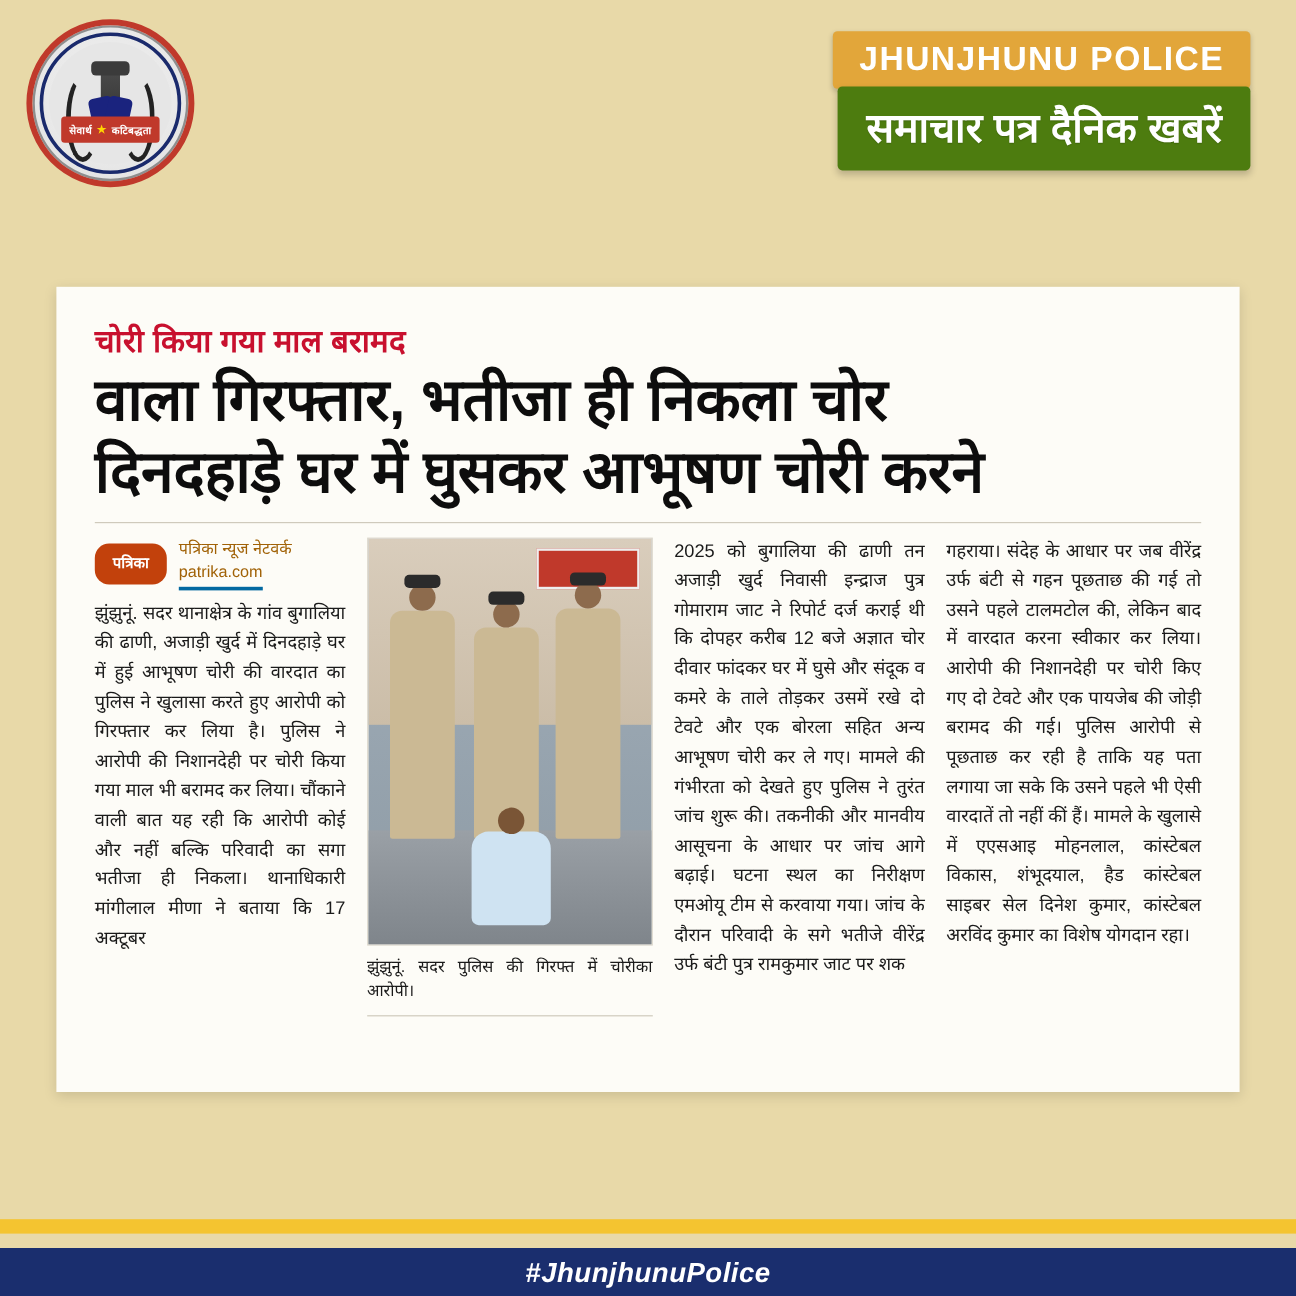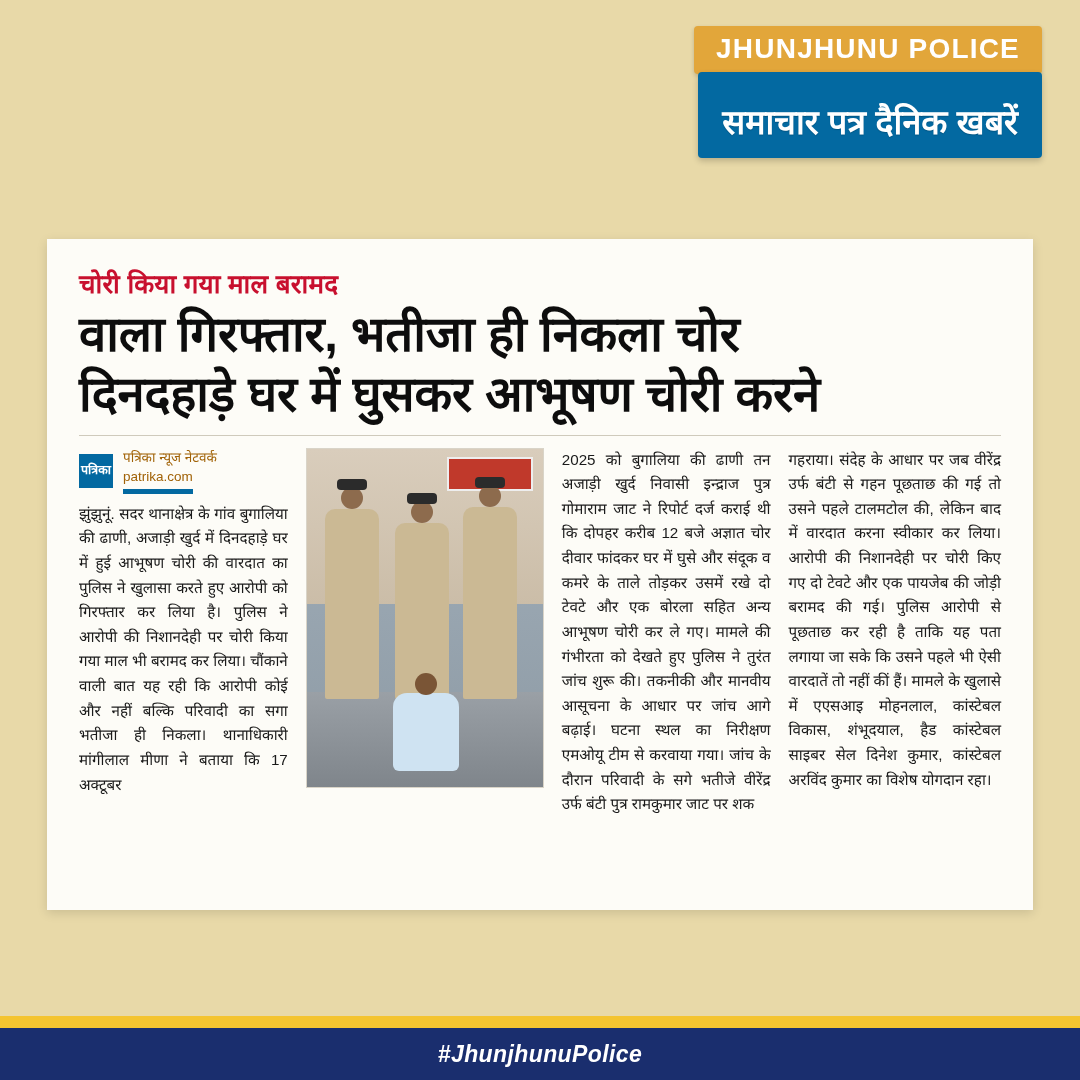--- a/index.html
+++ b/index.html
@@ -71,24 +71,24 @@
     position: absolute; right: 38px; top: 26px;
     background: #e2a63a;
     color: #ffffff;
     font-size: 28px; font-weight: bold; letter-spacing: 1.2px;
     padding: 7px 22px 9px 22px;
     border-radius: 4px;
     box-shadow: 0 2px 4px rgba(0,0,0,.18);
   }
   .tag-main {
     position: absolute; right: 38px; top: 72px;
-    background: #0369a1;
+    background: #4d7c0f;
     color: #ffffff;
     font-size: 34px; font-weight: bold;
-    padding: 26px 24px 14px 24px;
+    padding: 10px 24px 14px 24px;
     border-radius: 4px;
     box-shadow: 0 3px 6px rgba(0,0,0,.2);
     text-shadow: 0 1px 1px rgba(0,0,0,.18);
   }
 
   
   .clipping {
     position: absolute; left: 47px; top: 239px;
     width: 986px; height: 671px;
     background: #fdfcf7;
@@ -127,29 +127,29 @@
     text-align: justify;
   }
   .col.mid-photo { width: 238px; }
   .col.last { width: 232px; }
 
   .byline {
     display: flex; align-items: center; gap: 10px;
     margin-bottom: 8px;
   }
   .patrika-logo {
-    width: 34px; height: 34px;
-    background: #0369a1;
+    width: 60px; height: 34px;
+    background: #c2410c;
     color: #fff;
     display: flex; align-items: center; justify-content: center;
     font-size: 12.5px; font-weight: bold;
-    border-radius: 0;
+    border-radius: 12px;
   }
   .byline-text { font-size: 13.5px; line-height: 1.45; color: #a16207; }
-  .byline-text .site { border-bottom: 5px solid #0369a1; display: inline-block; padding-bottom: 2px; }
+  .byline-text .site { border-bottom: 3px solid #0369a1; display: inline-block; padding-bottom: 2px; }
 
   .photo {
     width: 238px; height: 340px;
     background: linear-gradient(#b9c3cc 0%, #9aa7b2 38%, #8d9aa4 100%);
     position: relative; overflow: hidden;
     border: 1px solid #d9d4c8;
   }
   .photo .wall {
     position: absolute; top: 0; left: 0; right: 0; height: 46%;
     background: linear-gradient(#d9cdbc, #cbbda8);
@@ -189,38 +189,53 @@
   }
 
   .caption {
     font-size: 13.6px; line-height: 1.5; margin-top: 8px;
     color: #1a1a1a; text-align: justify;
     border-bottom: 1px solid #cfcabc; padding-bottom: 10px;
   }
 
   
   .footer {
-    position: absolute; left: 0; bottom: 0; width: 1080px; height: 52px;
+    position: absolute; left: 0; bottom: 0; width: 1080px; height: 40px;
     background: #1a2e6e;
     display: flex; align-items: center; justify-content: center;
   }
   .footer-strip {
     position: absolute; left: 0; bottom: 52px; width: 1080px; height: 12px;
     background: #f4c430;
   }
   .footer-text {
     color: #ffffff; font-size: 23px; font-weight: bold; font-style: italic;
     letter-spacing: .4px;
   }
 </style>
 </head>
 <body>
 
 <div class="header">
 
+  <div class="emblem">
+    <div class="ring"></div>
+    <div class="inner">
+      <div class="wheat-l"></div>
+      <div class="wheat-r"></div>
+      <div class="pillar"></div>
+      <div class="badge-l"></div>
+      <div class="badge-r"></div>
+      <div class="banner">
+        <span>सेवार्थ</span>
+        <span class="star">★</span>
+        <span>कटिबद्धता</span>
+      </div>
+    </div>
+  </div>
 
   <div class="tag-top">JHUNJHUNU POLICE</div>
 
   <div class="tag-main">समाचार पत्र दैनिक खबरें</div>
 </div>
 
 <div class="clipping">
   <div class="paper-inner">
 
     <div class="kicker">चोरी किया गया माल बरामद</div>
@@ -248,20 +263,21 @@
       <div class="col mid-photo">
         <div class="photo">
           <div class="wall"></div>
           <div class="board"></div>
           <div class="floor"></div>
           <div class="cop c1"></div>
           <div class="cop c2"></div>
           <div class="cop c3"></div>
           <div class="accused"></div>
         </div>
+        <div class="caption">झुंझुनूं. सदर पुलिस की गिरफ्त में चोरीका आरोपी।</div>
       </div>
 
       <div class="col">
         <div>2025 को बुगालिया की ढाणी तन अजाड़ी खुर्द निवासी इन्द्राज पुत्र गोमाराम जाट ने रिपोर्ट दर्ज कराई थी कि दोपहर करीब 12 बजे अज्ञात चोर दीवार फांदकर घर में घुसे और संदूक व कमरे के ताले तोड़कर उसमें रखे दो टेवटे और एक बोरला सहित अन्य आभूषण चोरी कर ले गए। मामले की गंभीरता को देखते हुए पुलिस ने तुरंत जांच शुरू की। तकनीकी और मानवीय आसूचना के आधार पर जांच आगे बढ़ाई। घटना स्थल का निरीक्षण एमओयू टीम से करवाया गया। जांच के दौरान परिवादी के सगे भतीजे वीरेंद्र उर्फ बंटी पुत्र रामकुमार जाट पर शक</div>
       </div>
 
       <div class="col last">
         <div>गहराया। संदेह के आधार पर जब वीरेंद्र उर्फ बंटी से गहन पूछताछ की गई तो उसने पहले टालमटोल की, लेकिन बाद में वारदात करना स्वीकार कर लिया। आरोपी की निशानदेही पर चोरी किए गए दो टेवटे और एक पायजेब की जोड़ी बरामद की गई। पुलिस आरोपी से पूछताछ कर रही है ताकि यह पता लगाया जा सके कि उसने पहले भी ऐसी वारदातें तो नहीं कीं हैं। मामले के खुलासे में एएसआइ मोहनलाल, कांस्टेबल विकास, शंभूदयाल, हैड कांस्टेबल साइबर सेल दिनेश कुमार, कांस्टेबल अरविंद कुमार का विशेष योगदान रहा।</div>
       </div>
 

